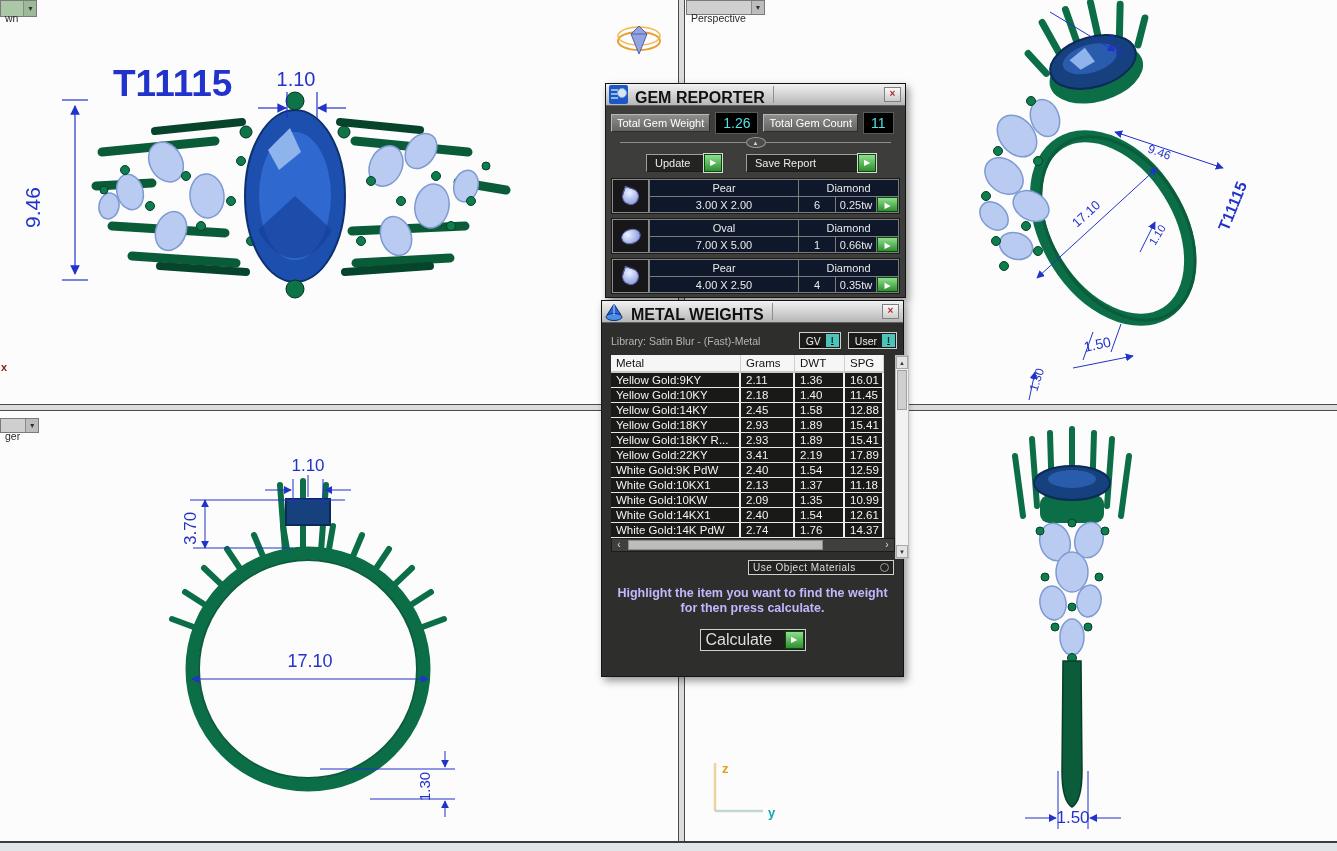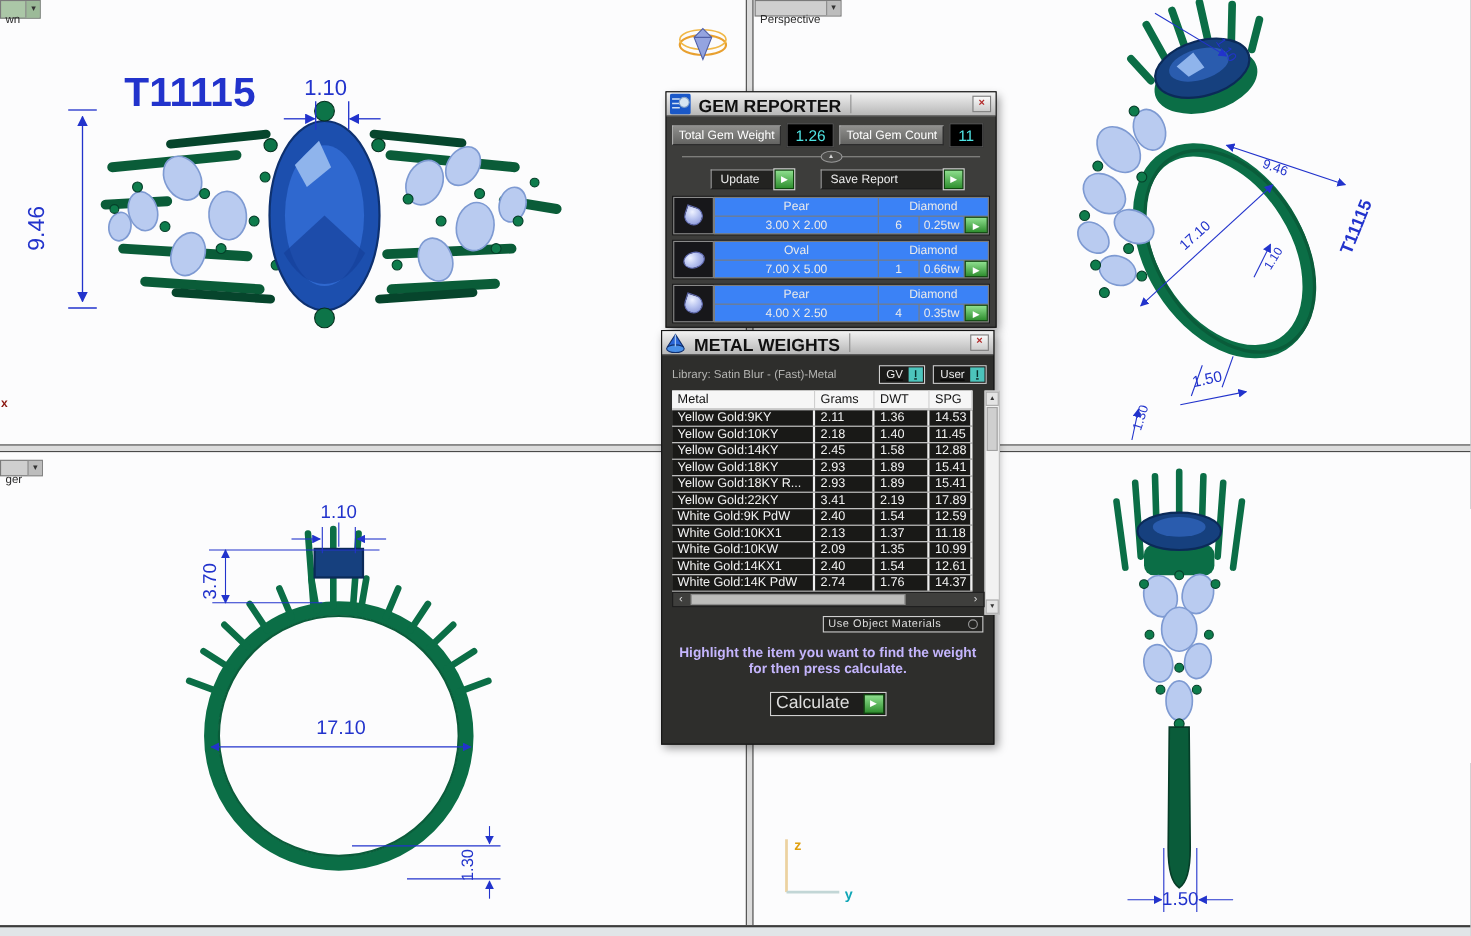--- a/index.html
+++ b/index.html
@@ -49,21 +49,21 @@
   #update-face { width:58px; }
   #save-face { width:112px; }
 
   .gem-list { padding:6px 5px 0 5px; }
   .gem-row { display:flex; margin-bottom:4px; background:#3d3d3b; border:1px solid #1b1b1b; height:36px; }
   .gem-icon-cell { width:37px; background:#17171a; border:1px solid #8a8a8a; display:flex; align-items:center; justify-content:center; }
   .gem-shape { width:17px; height:17px; background:radial-gradient(circle at 35% 28%, #eef2ff 0%, #b9c4f0 45%, #7f8cd2 100%); border:1px solid #5f69ae; }
   .gem-shape.pear { border-radius:0 50% 50% 50%; transform:rotate(18deg); }
   .gem-shape.oval { width:20px; height:15px; border-radius:50%; transform:rotate(-18deg); }
   .gem-grid { flex:1; display:grid; grid-template-columns:148px 36px 1fr 21px; grid-template-rows:1fr 1fr; gap:1px; background:#7c7c7a; border:1px solid #7c7c7a; }
-  .gcell { background:#3b82f6; color:#eaeaea; font-size:11px; text-align:center; line-height:16px; white-space:nowrap; overflow:hidden; }
+  .gcell { background:#0f172a; color:#eaeaea; font-size:11px; text-align:center; line-height:16px; white-space:nowrap; overflow:hidden; }
   .g-shape { grid-column:1; grid-row:1; }
   .g-type { grid-column:2 / 5; grid-row:1; }
   .g-size { grid-column:1; grid-row:2; }
   .g-count { grid-column:2; grid-row:2; }
   .g-weight { grid-column:3; grid-row:2; }
   .g-go { grid-column:4; grid-row:2; background:linear-gradient(#8fe08f,#2f8f2f); border:1px solid #0c4a0c; color:#fff; font-size:8px; line-height:15px; }
 
   
   .lib-row { display:flex; align-items:center; padding:9px 6px 5px 9px; }
   .lib-text { color:#b4b4b2; font-size:10.5px; flex:1; }
@@ -493,21 +493,21 @@
           <span class="mcell">Grams</span>
           <span class="mcell">DWT</span>
           <span class="mcell">SPG</span>
         </div>
         <div>
 
             <div class="mrow">
               <span class="mcell">Yellow Gold:9KY</span>
               <span class="mcell">2.11</span>
               <span class="mcell">1.36</span>
-              <span class="mcell">14.53</span>
+              <span class="mcell">16.01</span>
             </div>
 
             <div class="mrow">
               <span class="mcell">Yellow Gold:10KY</span>
               <span class="mcell">2.18</span>
               <span class="mcell">1.40</span>
               <span class="mcell">11.45</span>
             </div>
 
             <div class="mrow">

